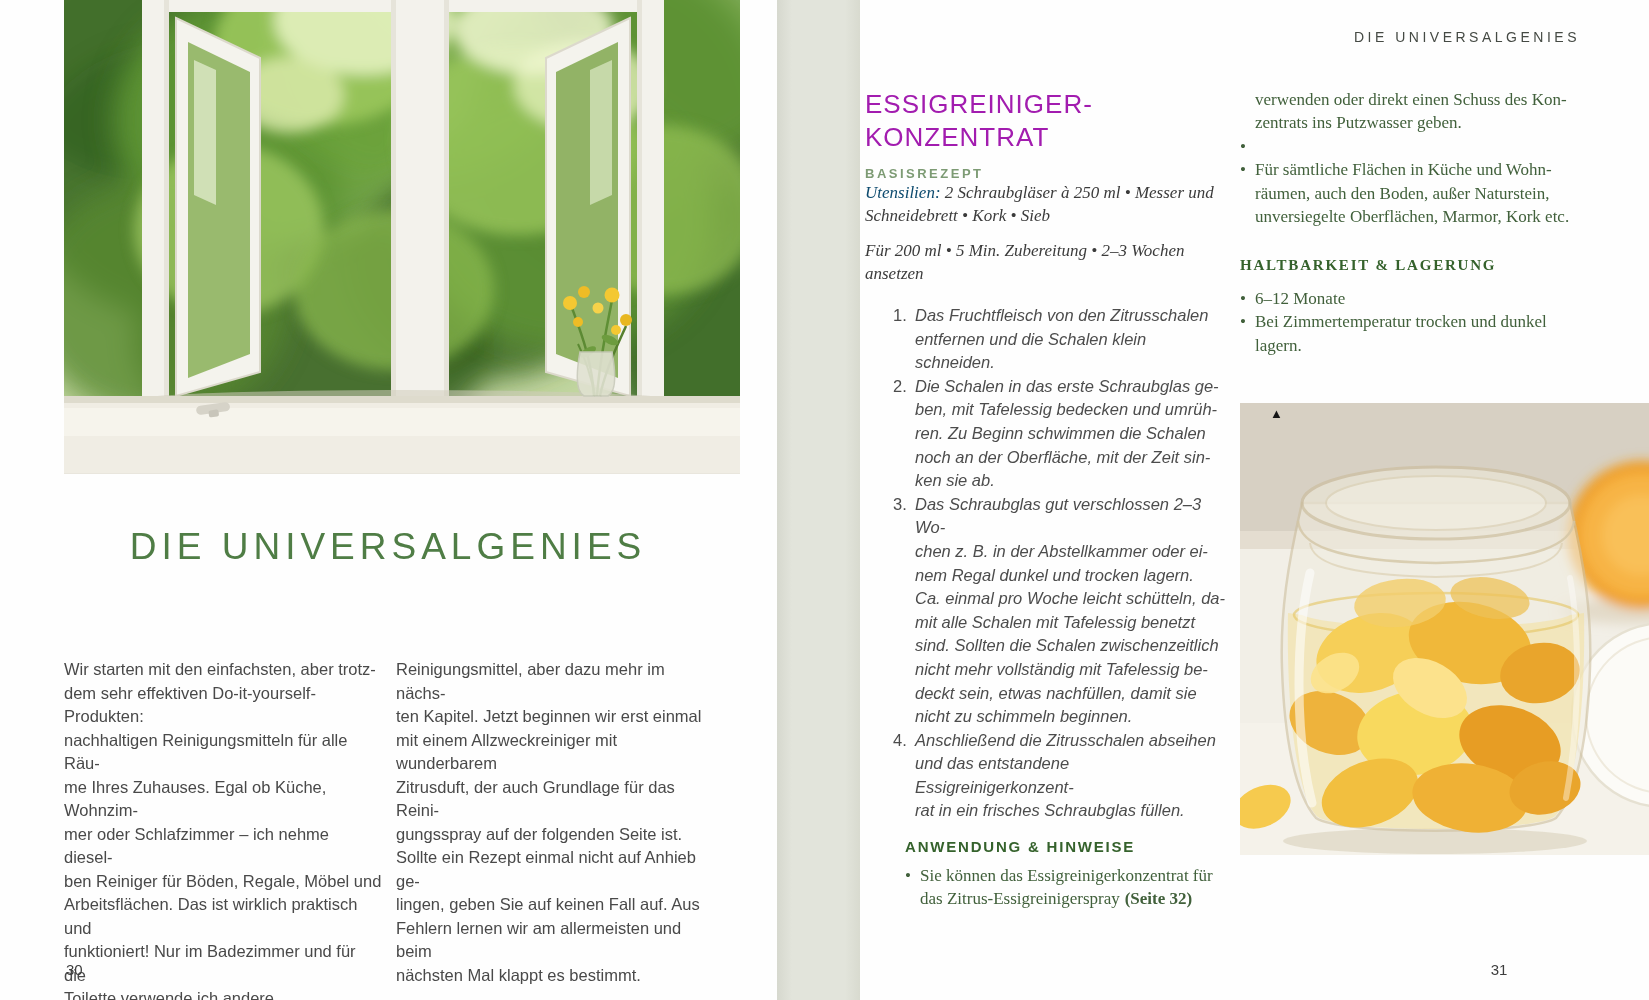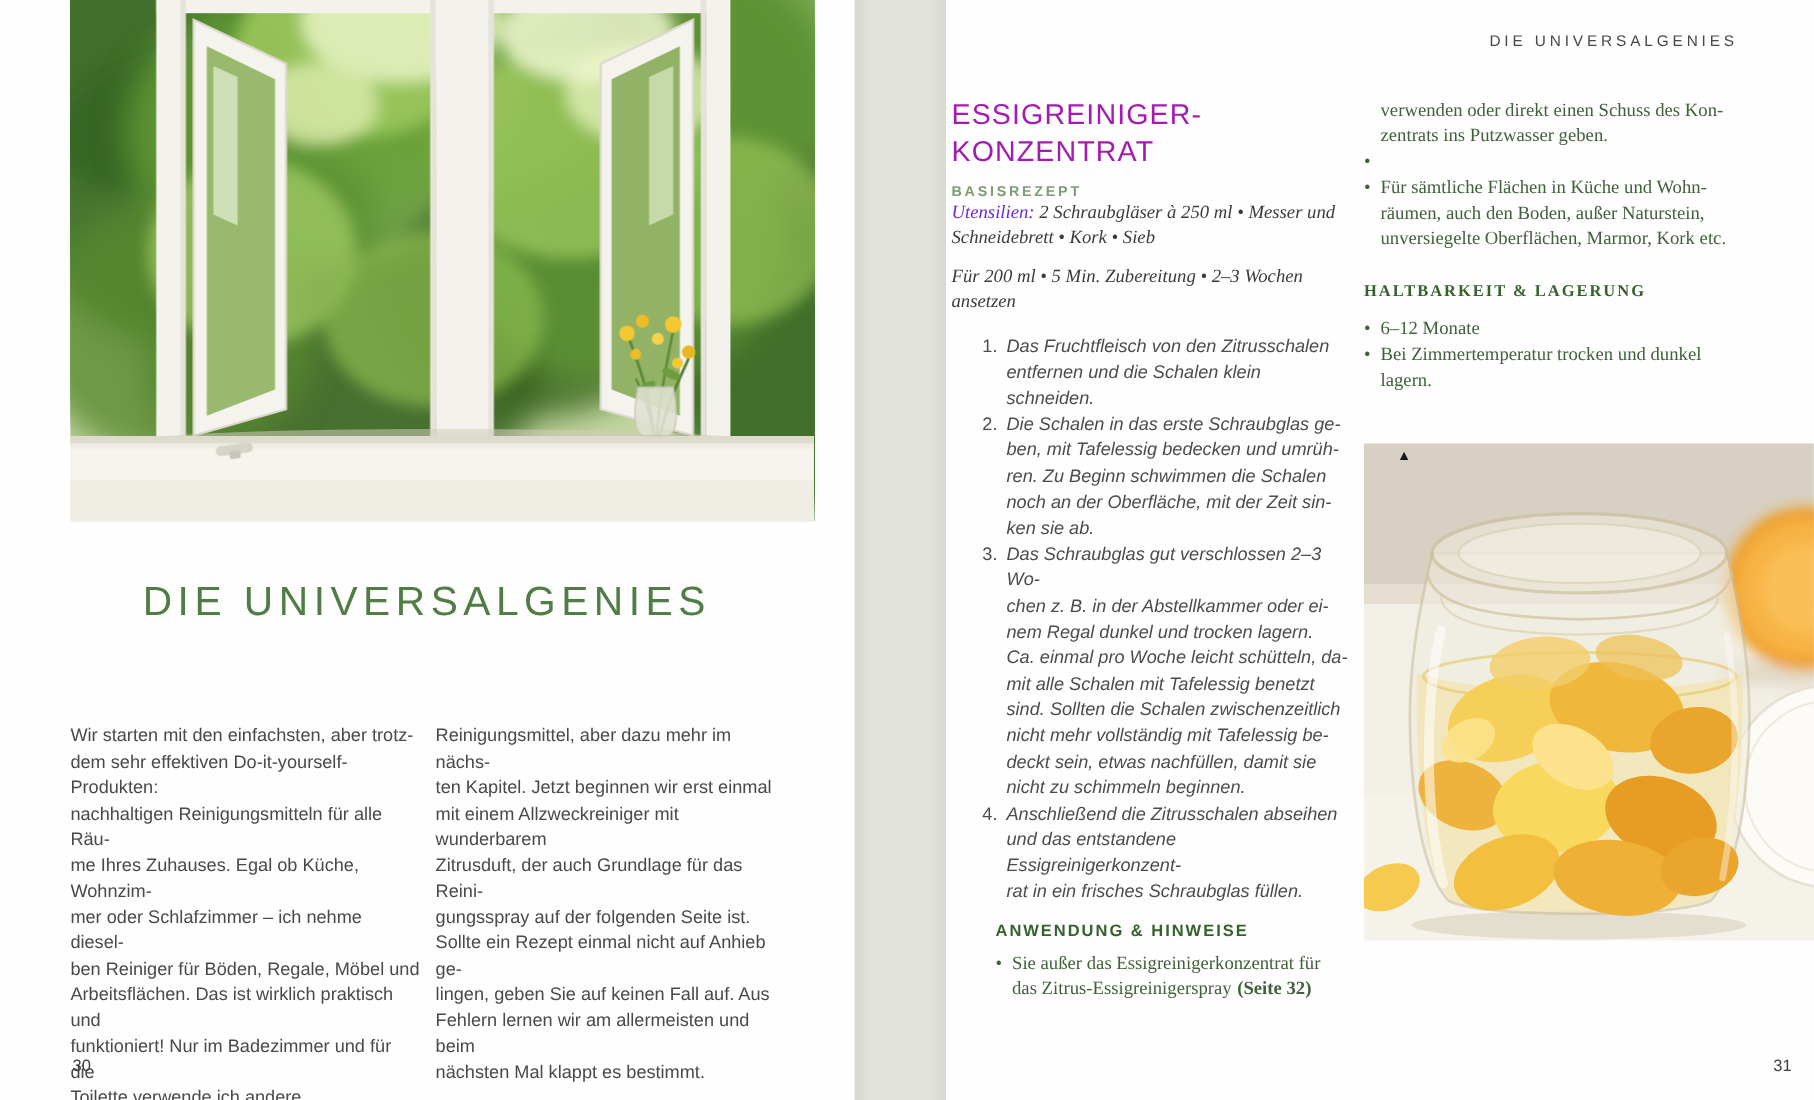--- a/index.html
+++ b/index.html
@@ -33,21 +33,21 @@
   .intro-col{
     top:658px;width:318px;
     font-size:16.5px;line-height:23.5px;color:#494949;
     white-space:pre-line;
   }
   .intro-col.c1{left:64px;}
   .intro-col.c2{left:396px;}
 
   .pagenum{font-size:15px;color:#3d3d3d;margin-top:40px;}
   .pagenum.left{left:66px;top:921px;}
-  .pagenum.right{left:1612px;top:921px;width:34px;text-align:left;}
+  .pagenum.right{left:1482px;top:921px;width:34px;text-align:center;}
 
   
   .running-head{
     left:1180px;top:29px;width:400px;text-align:right;
     font-size:14px;letter-spacing:3.5px;color:#454a44;white-space:nowrap;
   }
 
   .recipe-col{left:865px;top:88px;width:364px;}
   .recipe-title{
     font-size:26px;line-height:33px;letter-spacing:1px;
@@ -55,21 +55,21 @@
   }
   .kicker{
     margin-top:12px;
     font-size:13px;font-weight:bold;letter-spacing:2.5px;color:#7d9b74;
   }
   .serif-ital{
     font-family:"Liberation Serif",serif;font-style:italic;
     font-size:17px;line-height:23px;color:#3b3b3b;
   }
   .ingredients{margin-top:13px;white-space:pre-line;}
-  .utensils-line .green-inline{color:#6d28d9;}
+  .utensils-line .green-inline{color:#0c4a6e;}
   .yield{margin-top:12px;white-space:pre-line;}
 
   .steps{margin-top:19px;padding-left:28px;font-size:16.5px;line-height:23.6px;color:#4c4c4c;}
   .step-row{display:flex;}
   .step-num{flex:0 0 22px;}
   .step-text{white-space:pre-line;font-style:italic;}
 
   .green-heading{
     font-size:15px;font-weight:bold;letter-spacing:1.8px;color:#35622c;
   }
@@ -256,21 +256,21 @@
       <span class="step-text">Anschließend die Zitrusschalen abseihen
 und das entstandene Essigreinigerkonzent-
 rat in ein frisches Schraubglas füllen.</span>
     </div>
   </div>
 
   <div class="application">
     <div class="green-heading">ANWENDUNG &amp; HINWEISE</div>
     <div class="bullet-row serif-green">
       <span class="bullet-glyph">•</span>
-      <span class="bullet-text"><span>Sie außer das Essigreinigerkonzentrat für
+      <span class="bullet-text"><span>Sie können das Essigreinigerkonzentrat für
 das Zitrus-Essigreinigerspray</span><span class="bold-ref">(Seite 32)</span></span>
     </div>
   </div>
 </div>
 
 <div class="abs right-col serif-green">
   <div class="continuation">verwenden oder direkt einen Schuss des Kon-
 zentrats ins Putzwasser geben.</div>
 
   <div class="bullet-row">

